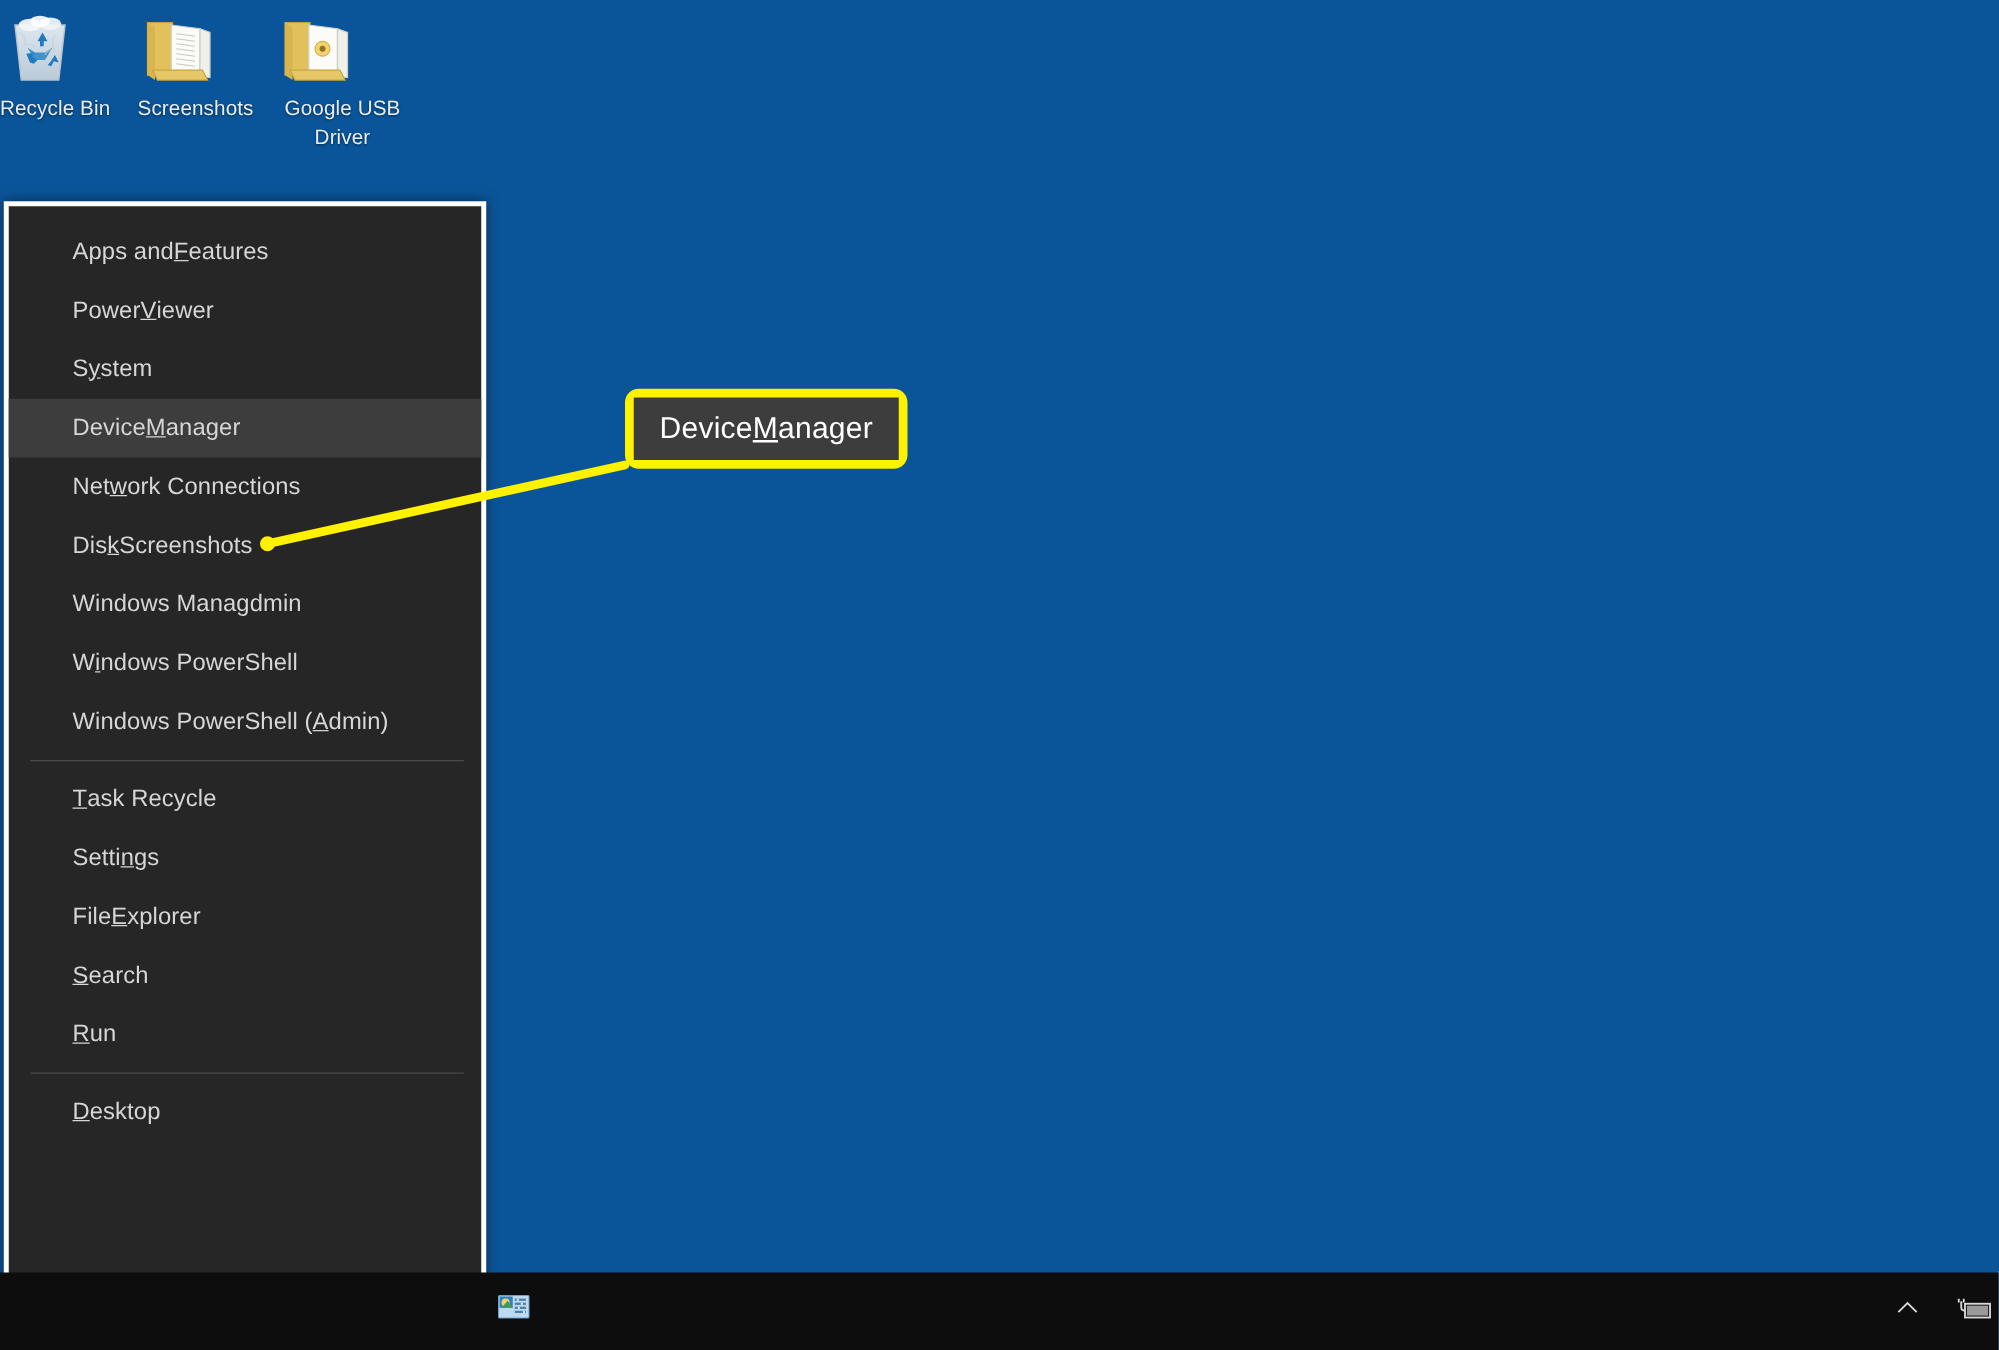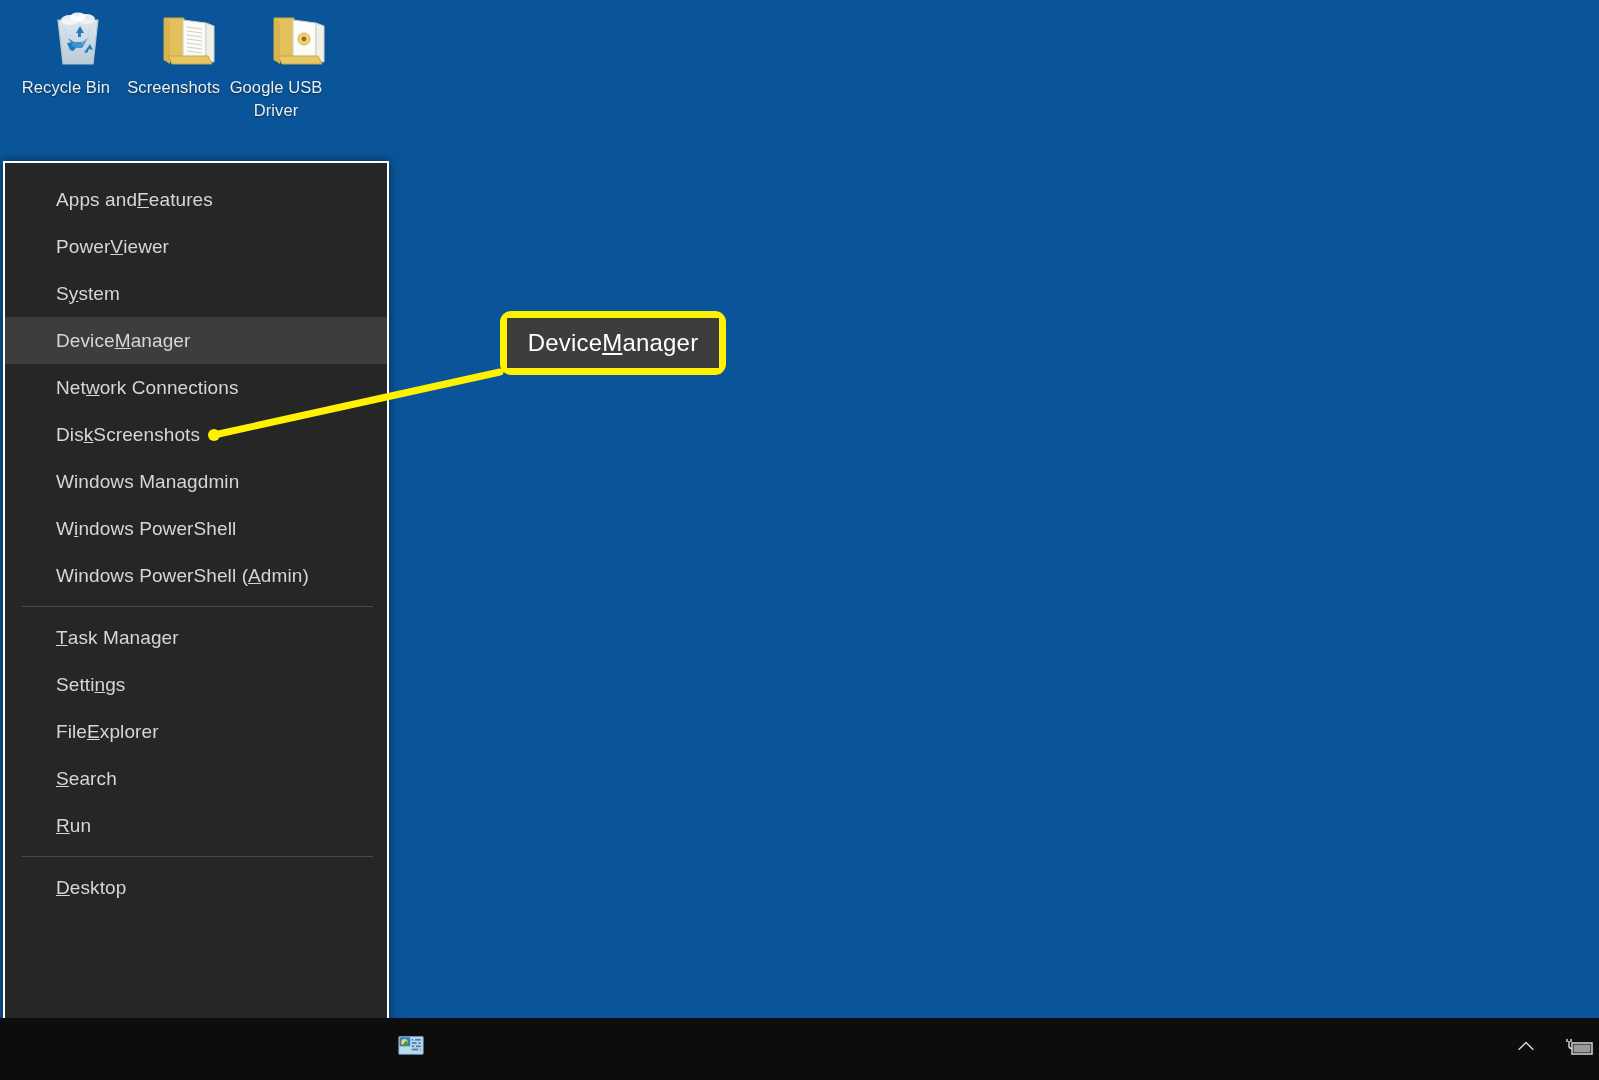--- a/index.html
+++ b/index.html
@@ -25,21 +25,21 @@
     top: 0;
     left: 0;
     display: flex;
     align-items: flex-start;
   }
   .desktop-icon {
     width: 110px;
     padding-top: 6px;
     display: flex;
     flex-direction: column;
-    align-items: flex-end;
+    align-items: flex-start;
     text-align: center;
   }
   .desktop-icon .glyph {
     width: 64px;
     height: 64px;
     display: block;
   }
   .desktop-icon .ilabel {
     margin-top: 6px;
     color: #eaeef2;
@@ -52,21 +52,21 @@
   }
 
   
   #winx-menu {
     position: absolute;
     left: 3px;
     top: 161px;
     width: 386px;
     height: 918px;
     background: #262626;
-    border: 2px solid #ffffff;
+    border: 4px solid #ffffff;
     box-sizing: border-box;
     box-shadow: 0 0 10px rgba(0,0,0,0.5);
   }
   .menu-group { padding: 0; }
   .menu-item {
     position: relative;
     height: 47px;
     display: flex;
     align-items: center;
     padding-left: 51px;
@@ -288,21 +288,21 @@
             <span>Windows PowerShell (</span>
             <span class="accel">A</span>
             <span>dmin)</span>
           </div>
         </div>
         <div class="menu-sep"></div>
         <div class="menu-group">
           <div class="menu-item">
             <span></span>
             <span class="accel">T</span>
-            <span>ask Manager</span>
+            <span>ask Recycle</span>
           </div>
           <div class="menu-item">
             <span>Setti</span>
             <span class="accel">n</span>
             <span>gs</span>
           </div>
           <div class="menu-item">
             <span>File </span>
             <span class="accel">E</span>
             <span>xplorer</span>

